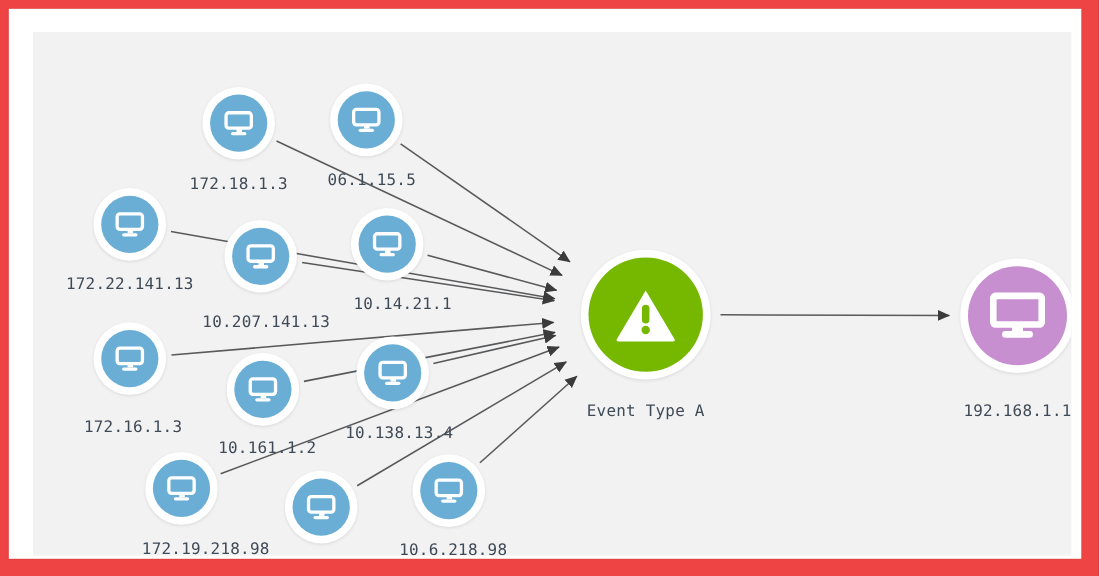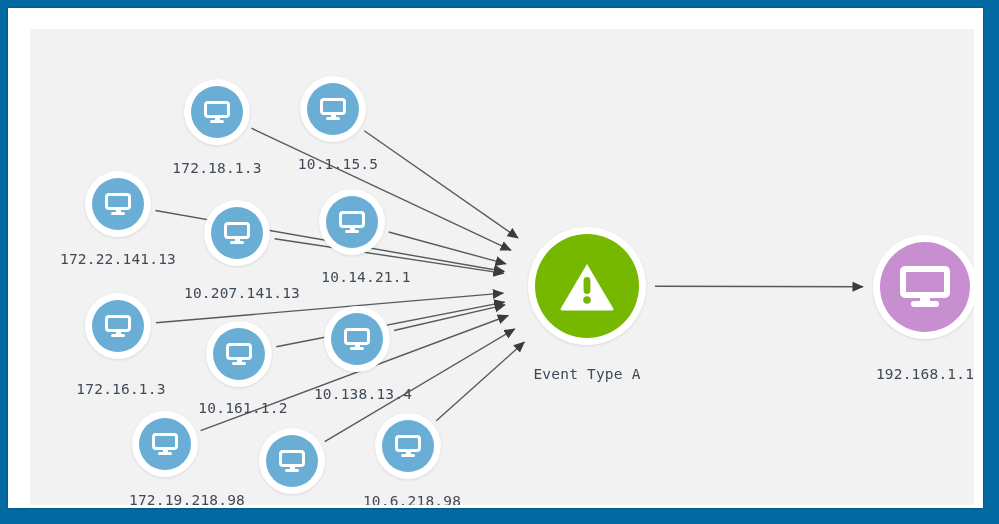--- a/index.html
+++ b/index.html
@@ -1,19 +1,19 @@
 <!DOCTYPE html>
 <html><head>
 <meta charset="utf-8">
 <style>
   html,body{margin:0;padding:0;background:#000;}
   body{width:999px;height:524px;overflow:hidden;
        font-family:"DejaVu Sans Mono","Liberation Mono",monospace;}
 
-  #frame{position:relative;width:999px;height:524px;background:#0369a1;box-sizing:border-box;}
+  #frame{position:relative;width:999px;height:524px;background:#ef4444;box-sizing:border-box;}
 
   
   #mat{position:absolute;left:8px;top:8px;width:975px;height:500px;background:#ffffff;
        box-shadow:0 0 2px rgba(0,0,0,.35);}
   #canvas{position:absolute;left:22px;top:21px;width:944px;height:476px;
           background:#f2f2f2;overflow:hidden;}
 
   #svg{position:absolute;left:0;top:0;width:944px;height:476px;}
 
   .node{position:absolute;border-radius:50%;display:flex;align-items:center;justify-content:center;
@@ -190,21 +190,21 @@
               <span class="mon-lg">
                 <span class="scr"></span>
                 <span class="neck"></span>
                 <span class="base"></span>
               </span>
             </span>
           </div>
         </div>
       <div id="labels">
           <div class="label" style="left: 187px; top: 131px; transform: translateX(-50%); color: rgb(63, 74, 87);">172.18.1.3</div>
-          <div class="label" style="left: 308px; top: 127px; transform: translateX(-50%); color: rgb(63, 74, 87);">10.1.15.5</div>
+          <div class="label" style="left: 308px; top: 127px; transform: translateX(-50%); color: rgb(63, 74, 87);">06.1.15.5</div>
           <div class="label" style="left: 88px; top: 222px; transform: translateX(-50%); color: rgb(63, 74, 87);">172.22.141.13</div>
           <div class="label" style="left: 212px; top: 256px; transform: translateX(-50%); color: rgb(63, 74, 87);">10.207.141.13</div>
           <div class="label" style="left: 336px; top: 240px; transform: translateX(-50%); color: rgb(63, 74, 87);">10.14.21.1</div>
           <div class="label" style="left: 91px; top: 352px; transform: translateX(-50%); color: rgb(63, 74, 87);">172.16.1.3</div>
           <div class="label" style="left: 213px; top: 371px; transform: translateX(-50%); color: rgb(63, 74, 87); text-align: center;">10.161.1.2</div>
           <div class="label" style="left: 333px; top: 357px; transform: translateX(-50%); color: rgb(63, 74, 87);">10.138.13.4</div>
           <div class="label" style="left: 140px; top: 463px; transform: translateX(-50%); color: rgb(63, 74, 87); margin-left: 17px;">172.19.218.98</div>
           <div class="label" style="left: 382px; top: 464px; transform: translateX(-50%); color: rgb(63, 74, 87);">10.6.218.98</div>
           <div class="label" style="left: 557px; top: 337px; transform: translateX(-50%); color: rgb(63, 74, 87);">Event Type A</div>
           <div class="label" style="left: 895px; top: 337px; transform: translateX(-50%); color: rgb(63, 74, 87);">192.168.1.1</div>

